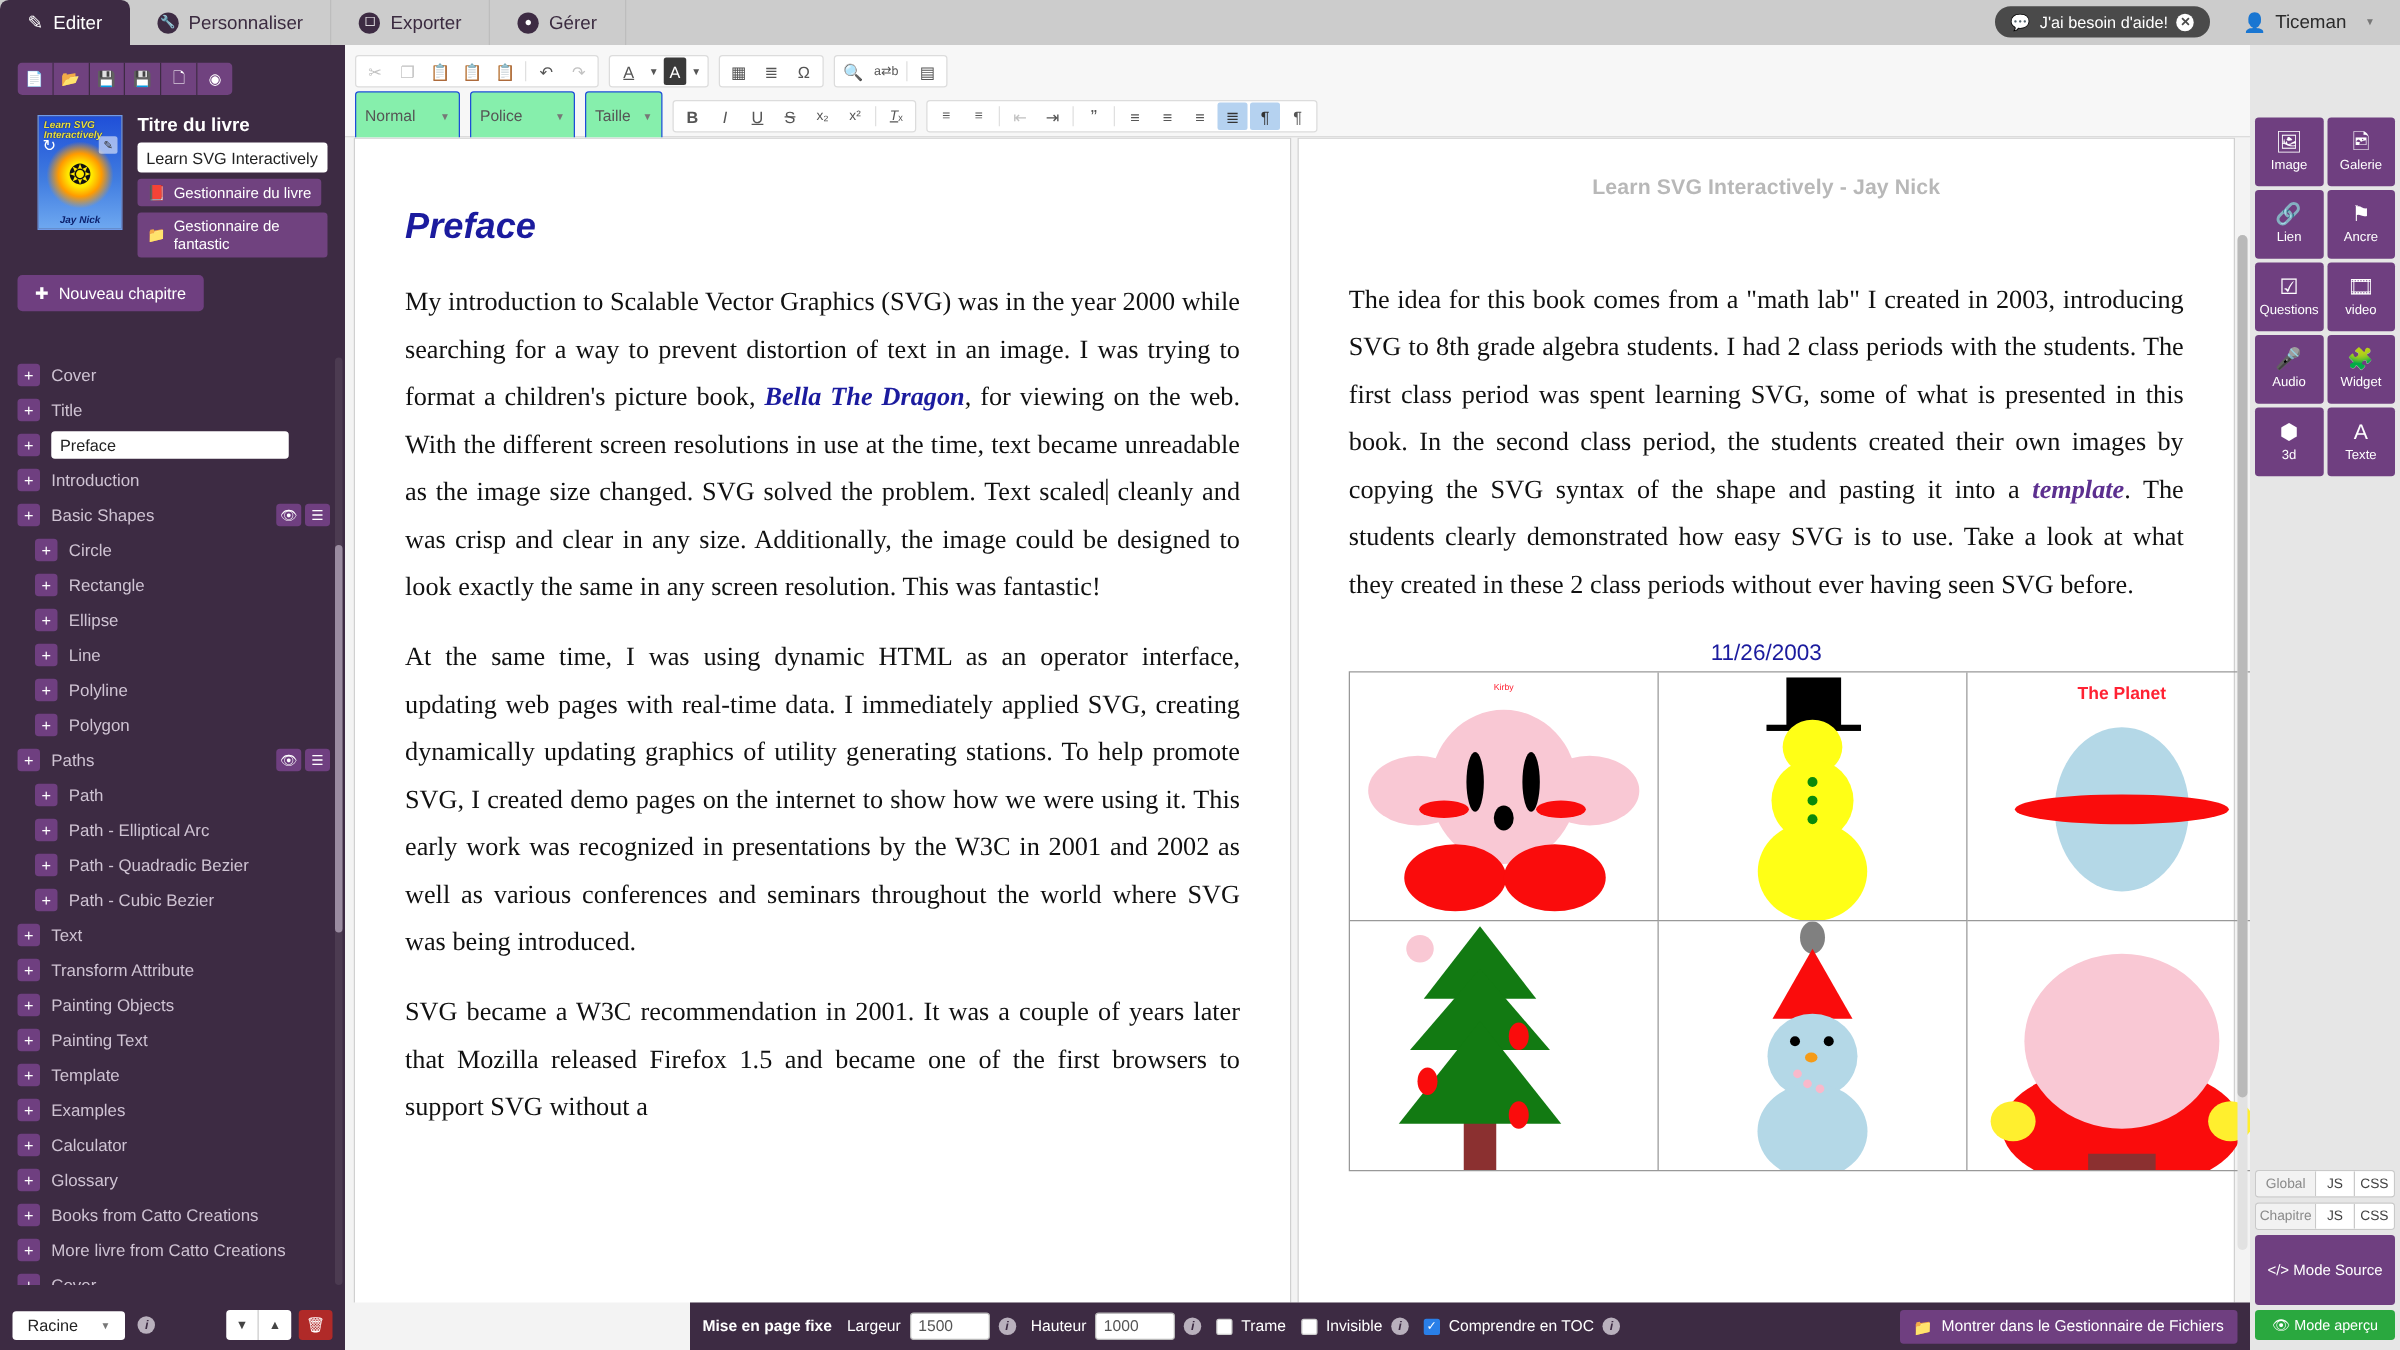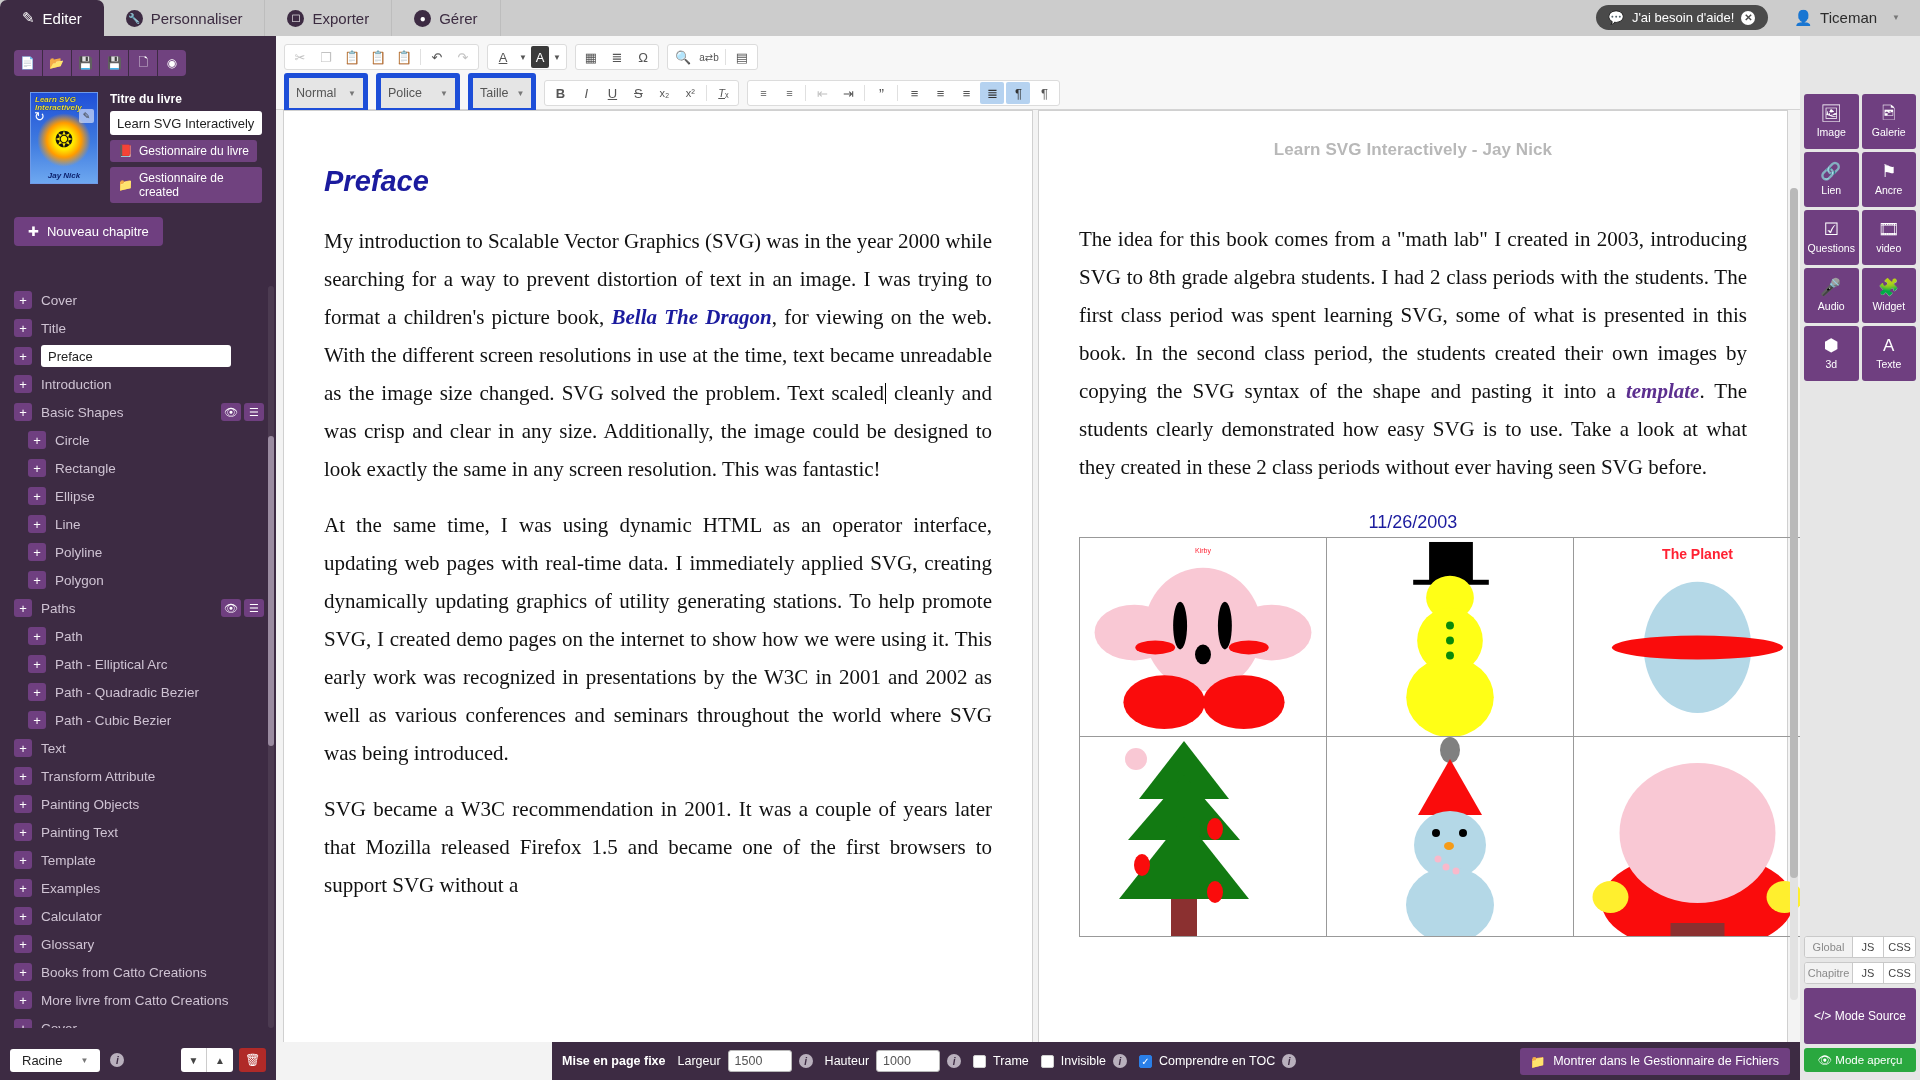--- a/index.html
+++ b/index.html
@@ -89,21 +89,21 @@
   }
   #book-cover .edit-badge {
     position: absolute; right: 3px; top: 16px; width: 15px; height: 14px;
     background: rgba(255,255,255,.55); color: #333; font-size: 9px;
     display: flex; align-items: center; justify-content: center; border-radius: 2px;
   }
   #book-cover .undo-badge {
     position: absolute; left: 3px; top: 16px; font-size: 13px; color: #fff;
   }
   #book-info { flex: 1; min-width: 0; }
-  #book-info .lbl { font-size: 12px; font-weight: bold; color: #ffffff; margin-bottom: 5px; }
+  #book-info .lbl { font-size: 15px; font-weight: bold; color: #ffffff; margin-bottom: 5px; }
   #title-input {
     width: 100%; height: 24px; background: #fff; border: none; border-radius: 3px;
     font-size: 13px; padding: 0 7px; color: #222; font-family: "Liberation Sans", sans-serif;
   }
   .sb-btn {
     margin-top: 5px; background: #70427f; color: #ffffff; font-size: 12px;
     padding: 4px 8px; border-radius: 3px; display: inline-flex; align-items: center; gap: 6px;
     cursor: pointer; width: auto;
   }
   #new-chapter {
@@ -177,21 +177,21 @@
     padding: 1px 3px; height: 26px;
   }
   .tb-btn {
     width: 24px; height: 22px; display: flex; align-items: center; justify-content: center;
     font-size: 13px; color: #555; cursor: pointer; border-radius: 2px;
   }
   .tb-btn.dim { color: #c2c2c2; }
   .tb-btn.on { background: #b5d2f0; color: #333; }
   .tb-sep { width: 1px; height: 16px; background: #e0e0e0; margin: 0 2px; }
   .tb-select {
-    border: 5px solid #1d4ed8; background: #e5e5e5; border-radius: 3px; height: 40px;
+    border: 1px solid #1d4ed8; background: #86efac; border-radius: 3px; height: 40px;
     min-width: 84px; display: flex; align-items: center; justify-content: space-between;
     padding: 0 7px; font-size: 12.5px; color: #555; cursor: pointer;
   }
   .tb-select.sm { min-width: 62px; }
   .caret { font-size: 8px; color: #777; margin-left: 8px; }
 
   
   #doc-scroll {
     position: absolute; left: 0; top: 74px; right: 120px; bottom: 38px;
     background: #f3f3f3; overflow: hidden;
@@ -362,21 +362,21 @@
     </div>
     <div id="book-info">
       <div class="lbl">Titre du livre</div>
       <input id="title-input" value="Learn SVG Interactively" style="">
       <div class="sb-btn">
         <span>📕</span>
         <span>Gestionnaire du livre</span>
       </div>
       <div class="sb-btn">
         <span>📁</span>
-        <span>Gestionnaire de created</span>
+        <span>Gestionnaire de fantastic</span>
       </div>
     </div>
   </div>
 
   <div id="new-chapter">
     <span>✚</span>
     <span>Nouveau chapitre</span>
   </div>
 
   <div id="tree">

